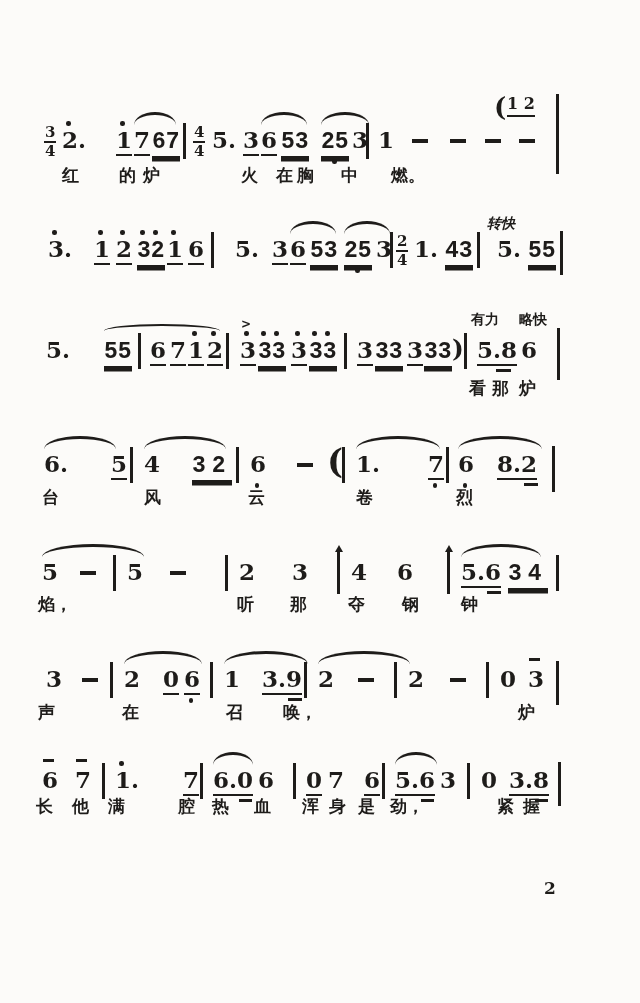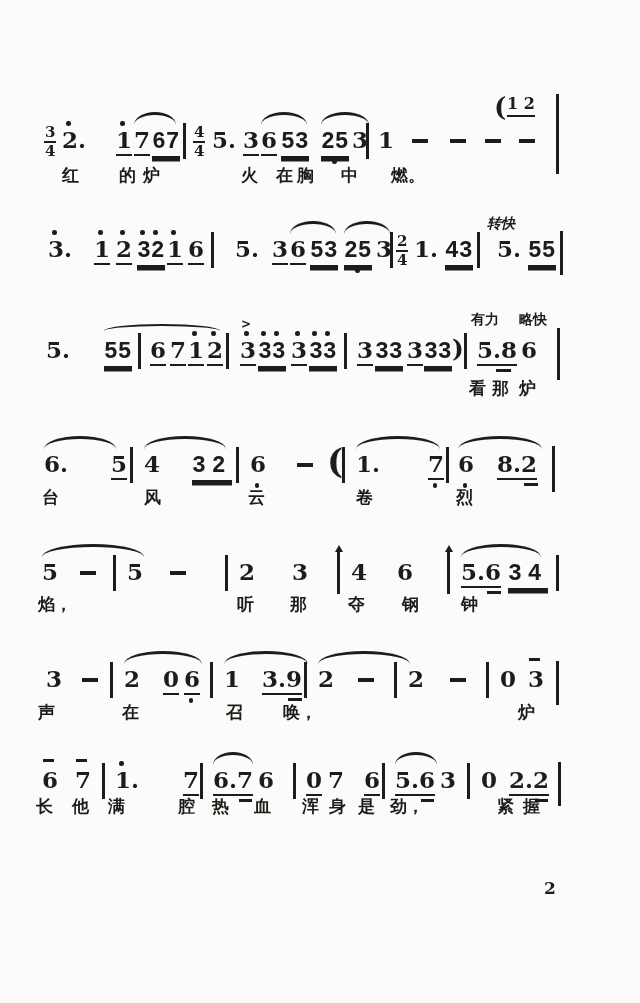--- a/index.html
+++ b/index.html
@@ -212,35 +212,35 @@
         <div class="bar" style="left: 556px; top: -6px; height: 44px;"></div>
       </div>
       <div class="mline" style="top: 768px;">
         <div class="note" style="left: 42px; top: 0px;"><span class="txt">6</span><div class="macron" style="left: 1px;"></div></div>
         <div class="note" style="left: 75px; top: 0px;"><span class="txt">7</span><div class="macron" style="left: 1px;"></div></div>
         <div class="bar" style="left: 102px; top: -5px; height: 36px;"></div>
         <div class="note" style="left: 115px; top: 0px;"><span class="txt">1.</span><div class="dot-a" style="top: -7px; left: 4px;"></div></div>
         <div class="note" style="left: 183px; top: 0px;"><span class="txt u1">7</span></div>
         <div class="bar" style="left: 200px; top: -5px; height: 36px;"></div>
         <div class="slur" style="left: 213px; width: 40px; top: -16px;"></div>
-        <div class="note" style="left: 213px; top: 0px;"><span class="txt u1">6.7</span></div>
+        <div class="note" style="left: 213px; top: 0px;"><span class="txt u1">6.0</span></div>
         <div class="seg" style="left: 239px; width: 13px; top: 31px;"></div>
         <div class="note" style="left: 258px; top: 0px;"><span class="txt">6</span></div>
         <div class="bar" style="left: 293px; top: -5px; height: 36px;"></div>
         <div class="note" style="left: 306px; top: 0px;"><span class="txt u1">0</span></div>
         <div class="note" style="left: 328px; top: 0px;"><span class="txt">7</span></div>
         <div class="note" style="left: 364px; top: 0px;"><span class="txt u1">6</span></div>
         <div class="bar" style="left: 382px; top: -5px; height: 36px;"></div>
         <div class="slur" style="left: 395px; width: 42px; top: -16px;"></div>
         <div class="note" style="left: 395px; top: 0px;"><span class="txt u1">5.6</span></div>
         <div class="seg" style="left: 421px; width: 13px; top: 31px;"></div>
         <div class="note" style="left: 440px; top: 0px;"><span class="txt">3</span></div>
         <div class="bar" style="left: 467px; top: -5px; height: 36px;"></div>
         <div class="note" style="left: 481px; top: 0px;"><span class="txt">0</span></div>
-        <div class="note" style="left: 509px; top: 0px;"><span class="txt u1">2.2</span></div>
+        <div class="note" style="left: 509px; top: 0px;"><span class="txt u1">3.8</span></div>
         <div class="seg" style="left: 535px; width: 13px; top: 31px;"></div>
         <div class="bar" style="left: 558px; top: -6px; height: 44px;"></div>
       </div>
       <div class="lyrline" style="top: 164px;">
         <div class="lyric" style="left: 62px;">红</div>
         <div class="lyric" style="left: 119px;">的</div>
         <div class="lyric" style="left: 143px;">炉</div>
         <div class="lyric" style="left: 241px;">火</div>
         <div class="lyric" style="left: 276px;">在</div>
         <div class="lyric" style="left: 297px;">胸</div>

